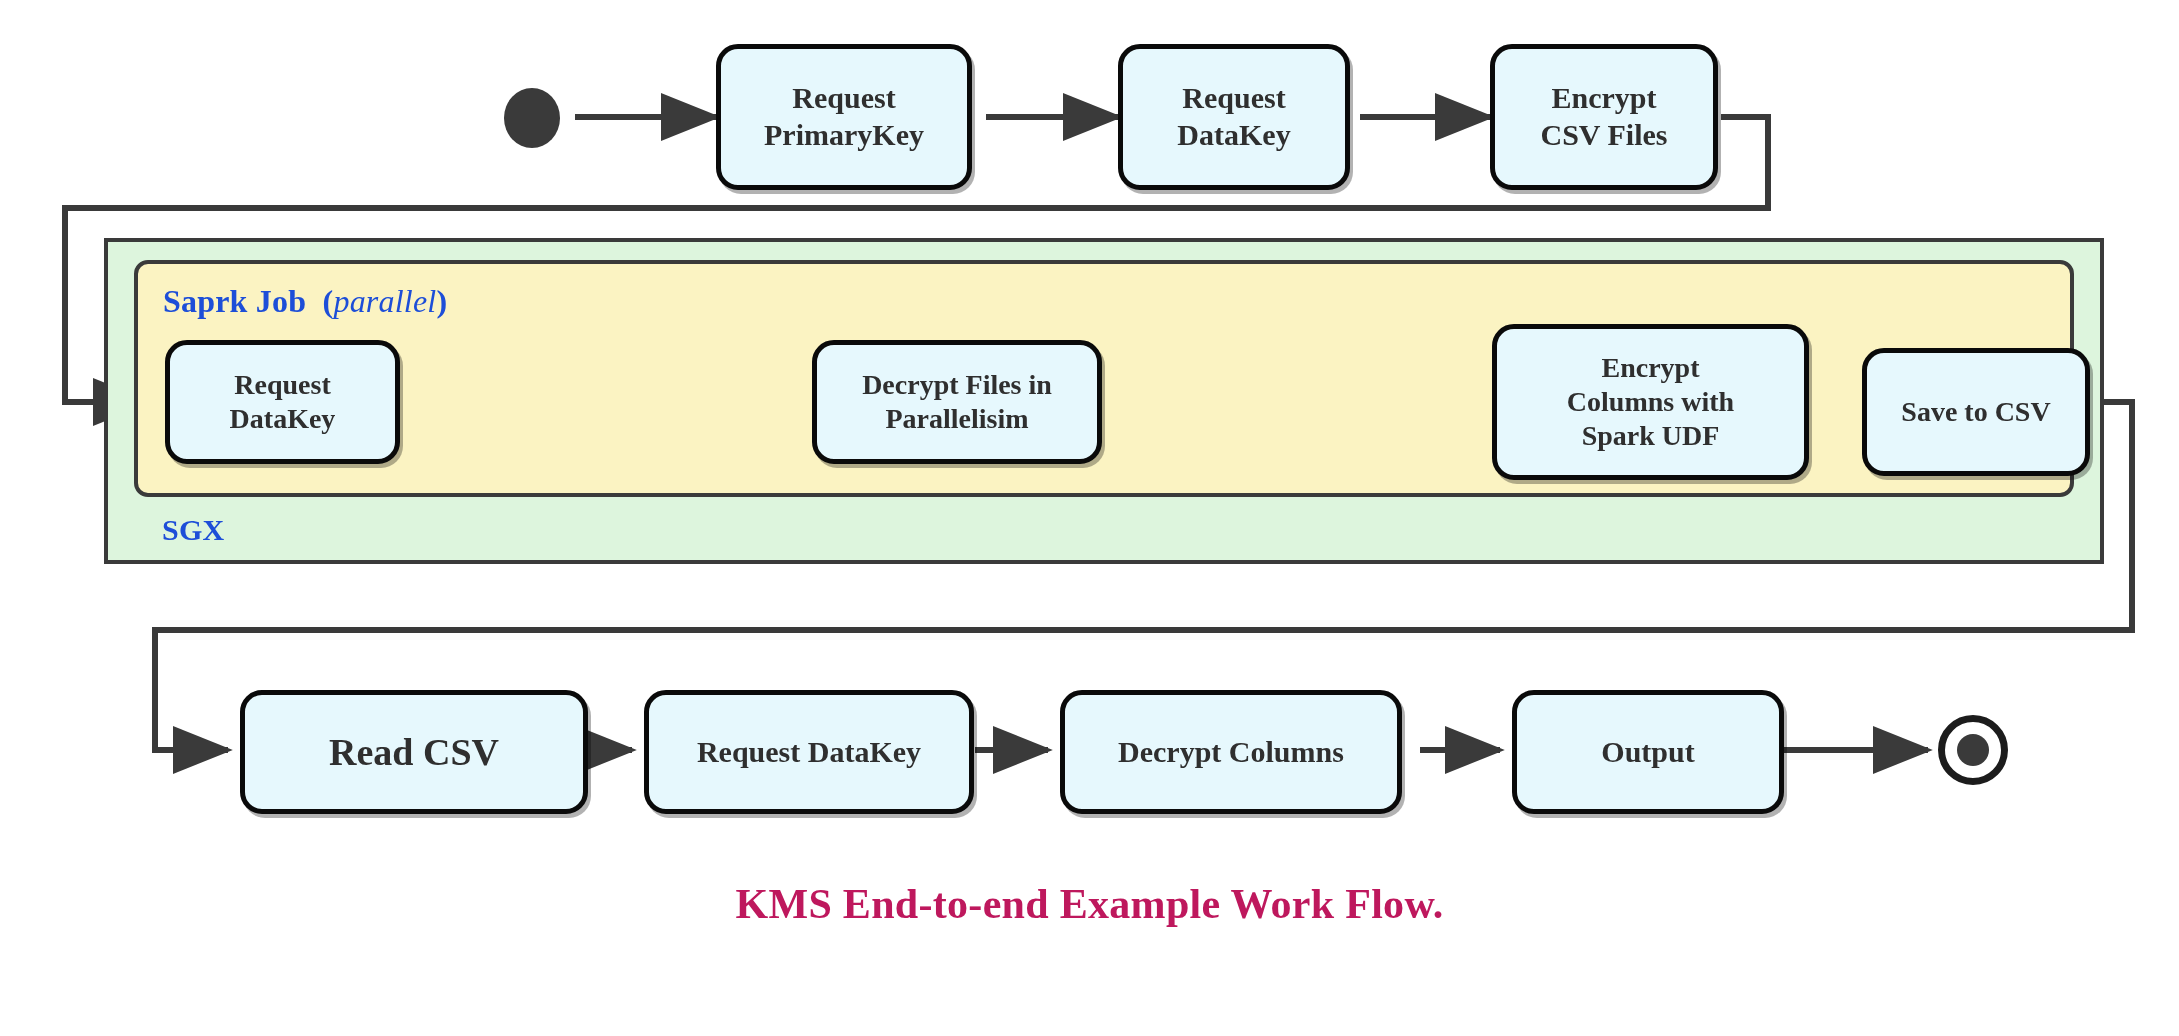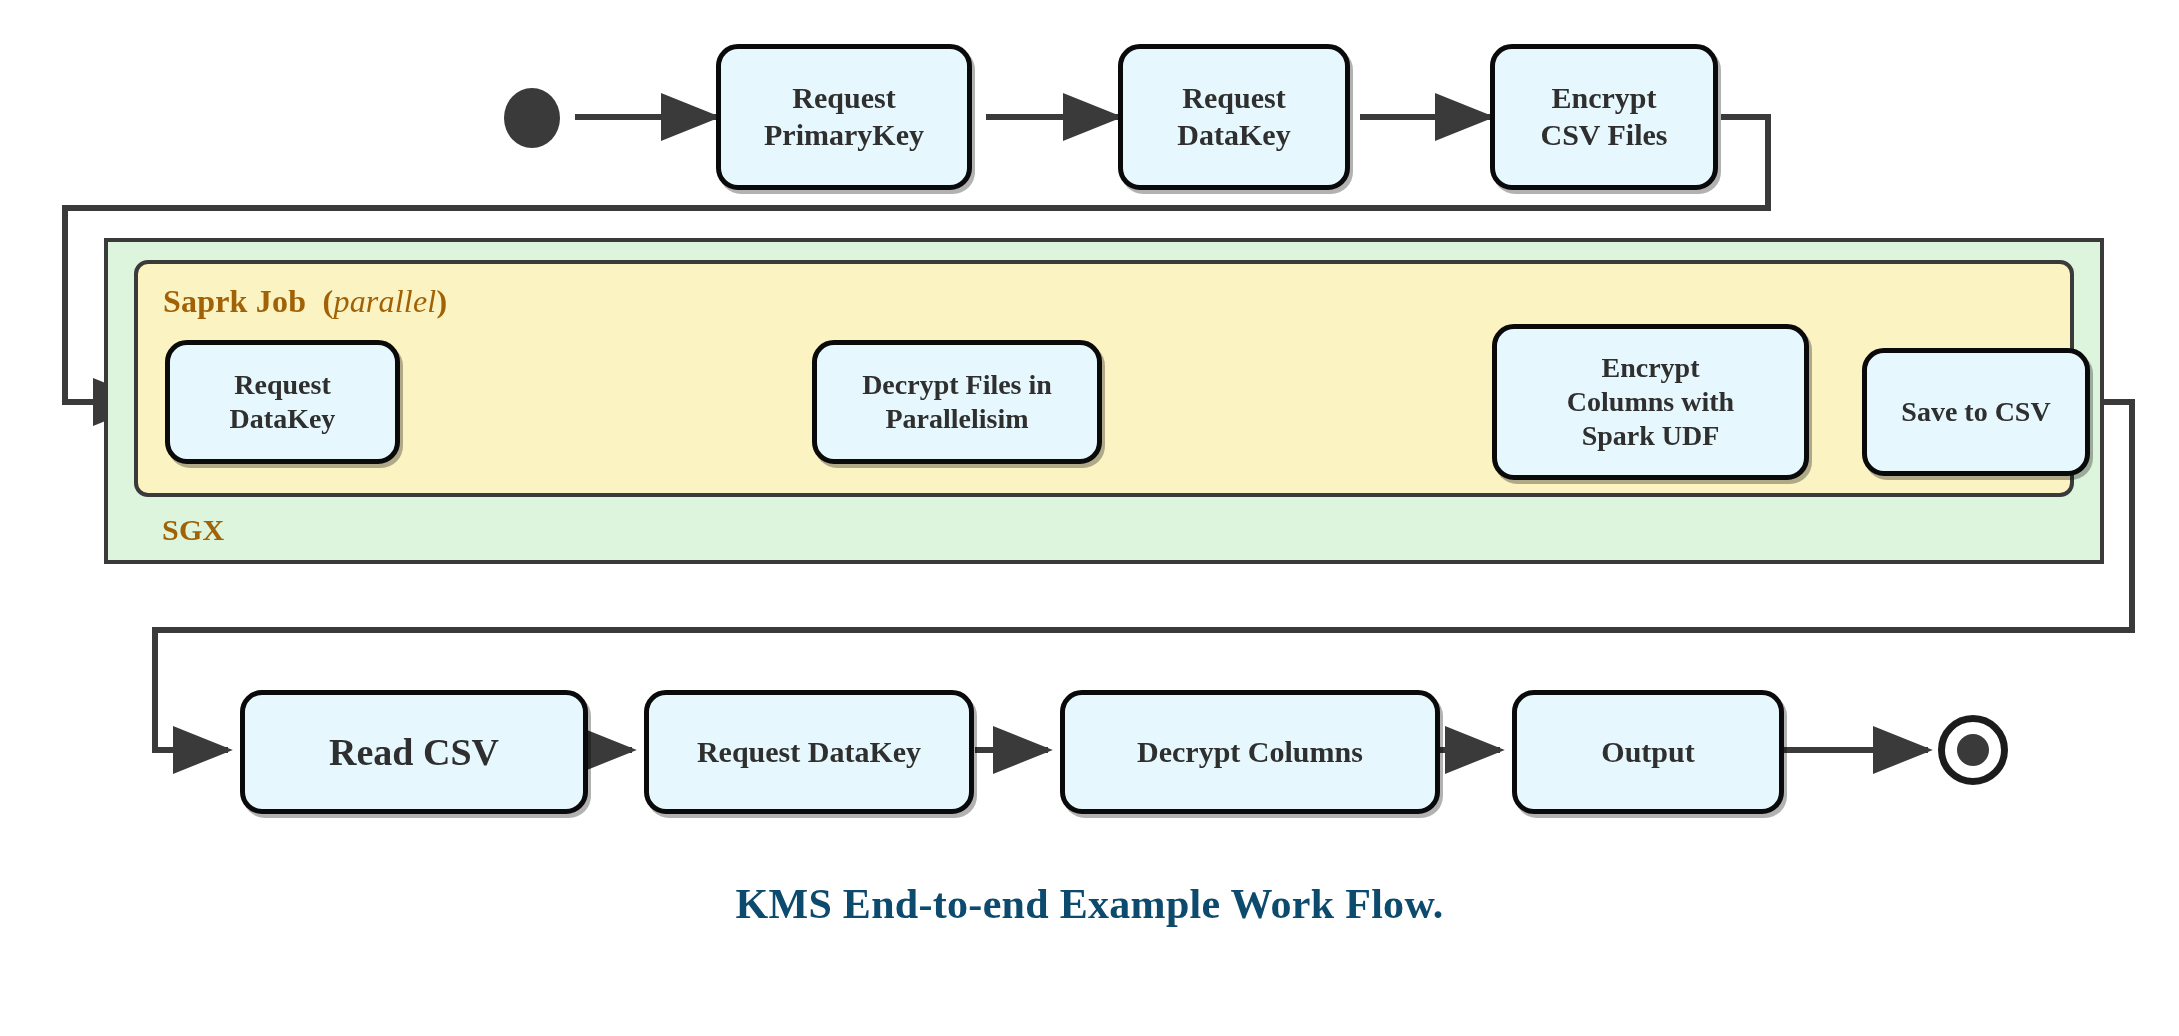--- a/index.html
+++ b/index.html
@@ -35,21 +35,21 @@
   .sgx-box {
     background: #ddf5dd;
   }
   .spark-box {
     background: #fbf3c2;
     border-radius: 14px;
   }
   .container-label {
     position: absolute;
     font-weight: bold;
-    color: #a16207;
+    color: #1d4ed8;
     white-space: nowrap;
     letter-spacing: 0.2px;
   }
   .container-label .paren {
     font-weight: bold;
   }
   .container-label .italic {
     font-style: italic;
     font-weight: normal;
   }
@@ -95,21 +95,21 @@
     height: 58%;
     border-radius: 50%;
     background: #3a3a3a;
   }
   
   .caption {
     position: absolute;
     width: 100%;
     text-align: center;
     font-weight: bold;
-    color: #0c4a6e;
+    color: #be185d;
     letter-spacing: 0.3px;
   }
 </style>
 </head>
 <body>
 
 <div id="canvas">
 
   <svg id="edge-layer" viewBox="0 0 2179 1036" width="2179" height="1036">
     <defs>
@@ -191,21 +191,21 @@
   </div>
 
   <div class="node" style="left:240px; top:690px; width:348px; height:124px; font-size:38px;">
     <span class="node-label">Read CSV</span>
   </div>
 
   <div class="node" style="left:644px; top:690px; width:330px; height:124px; font-size:30px;">
     <span class="node-label">Request DataKey</span>
   </div>
 
-  <div class="node" style="left:1060px; top:690px; width:380px; height:124px; font-size:30px;">
+  <div class="node" style="left:1060px; top:690px; width:342px; height:124px; font-size:30px;">
     <span class="node-label">Decrypt Columns</span>
   </div>
 
   <div class="node" style="left:1512px; top:690px; width:272px; height:124px; font-size:30px;">
     <span class="node-label">Output</span>
   </div>
 
   <div class="end-node" style="left:1938px; top:715px; width:70px; height:70px;">
     <div class="inner-dot"></div>
   </div>

